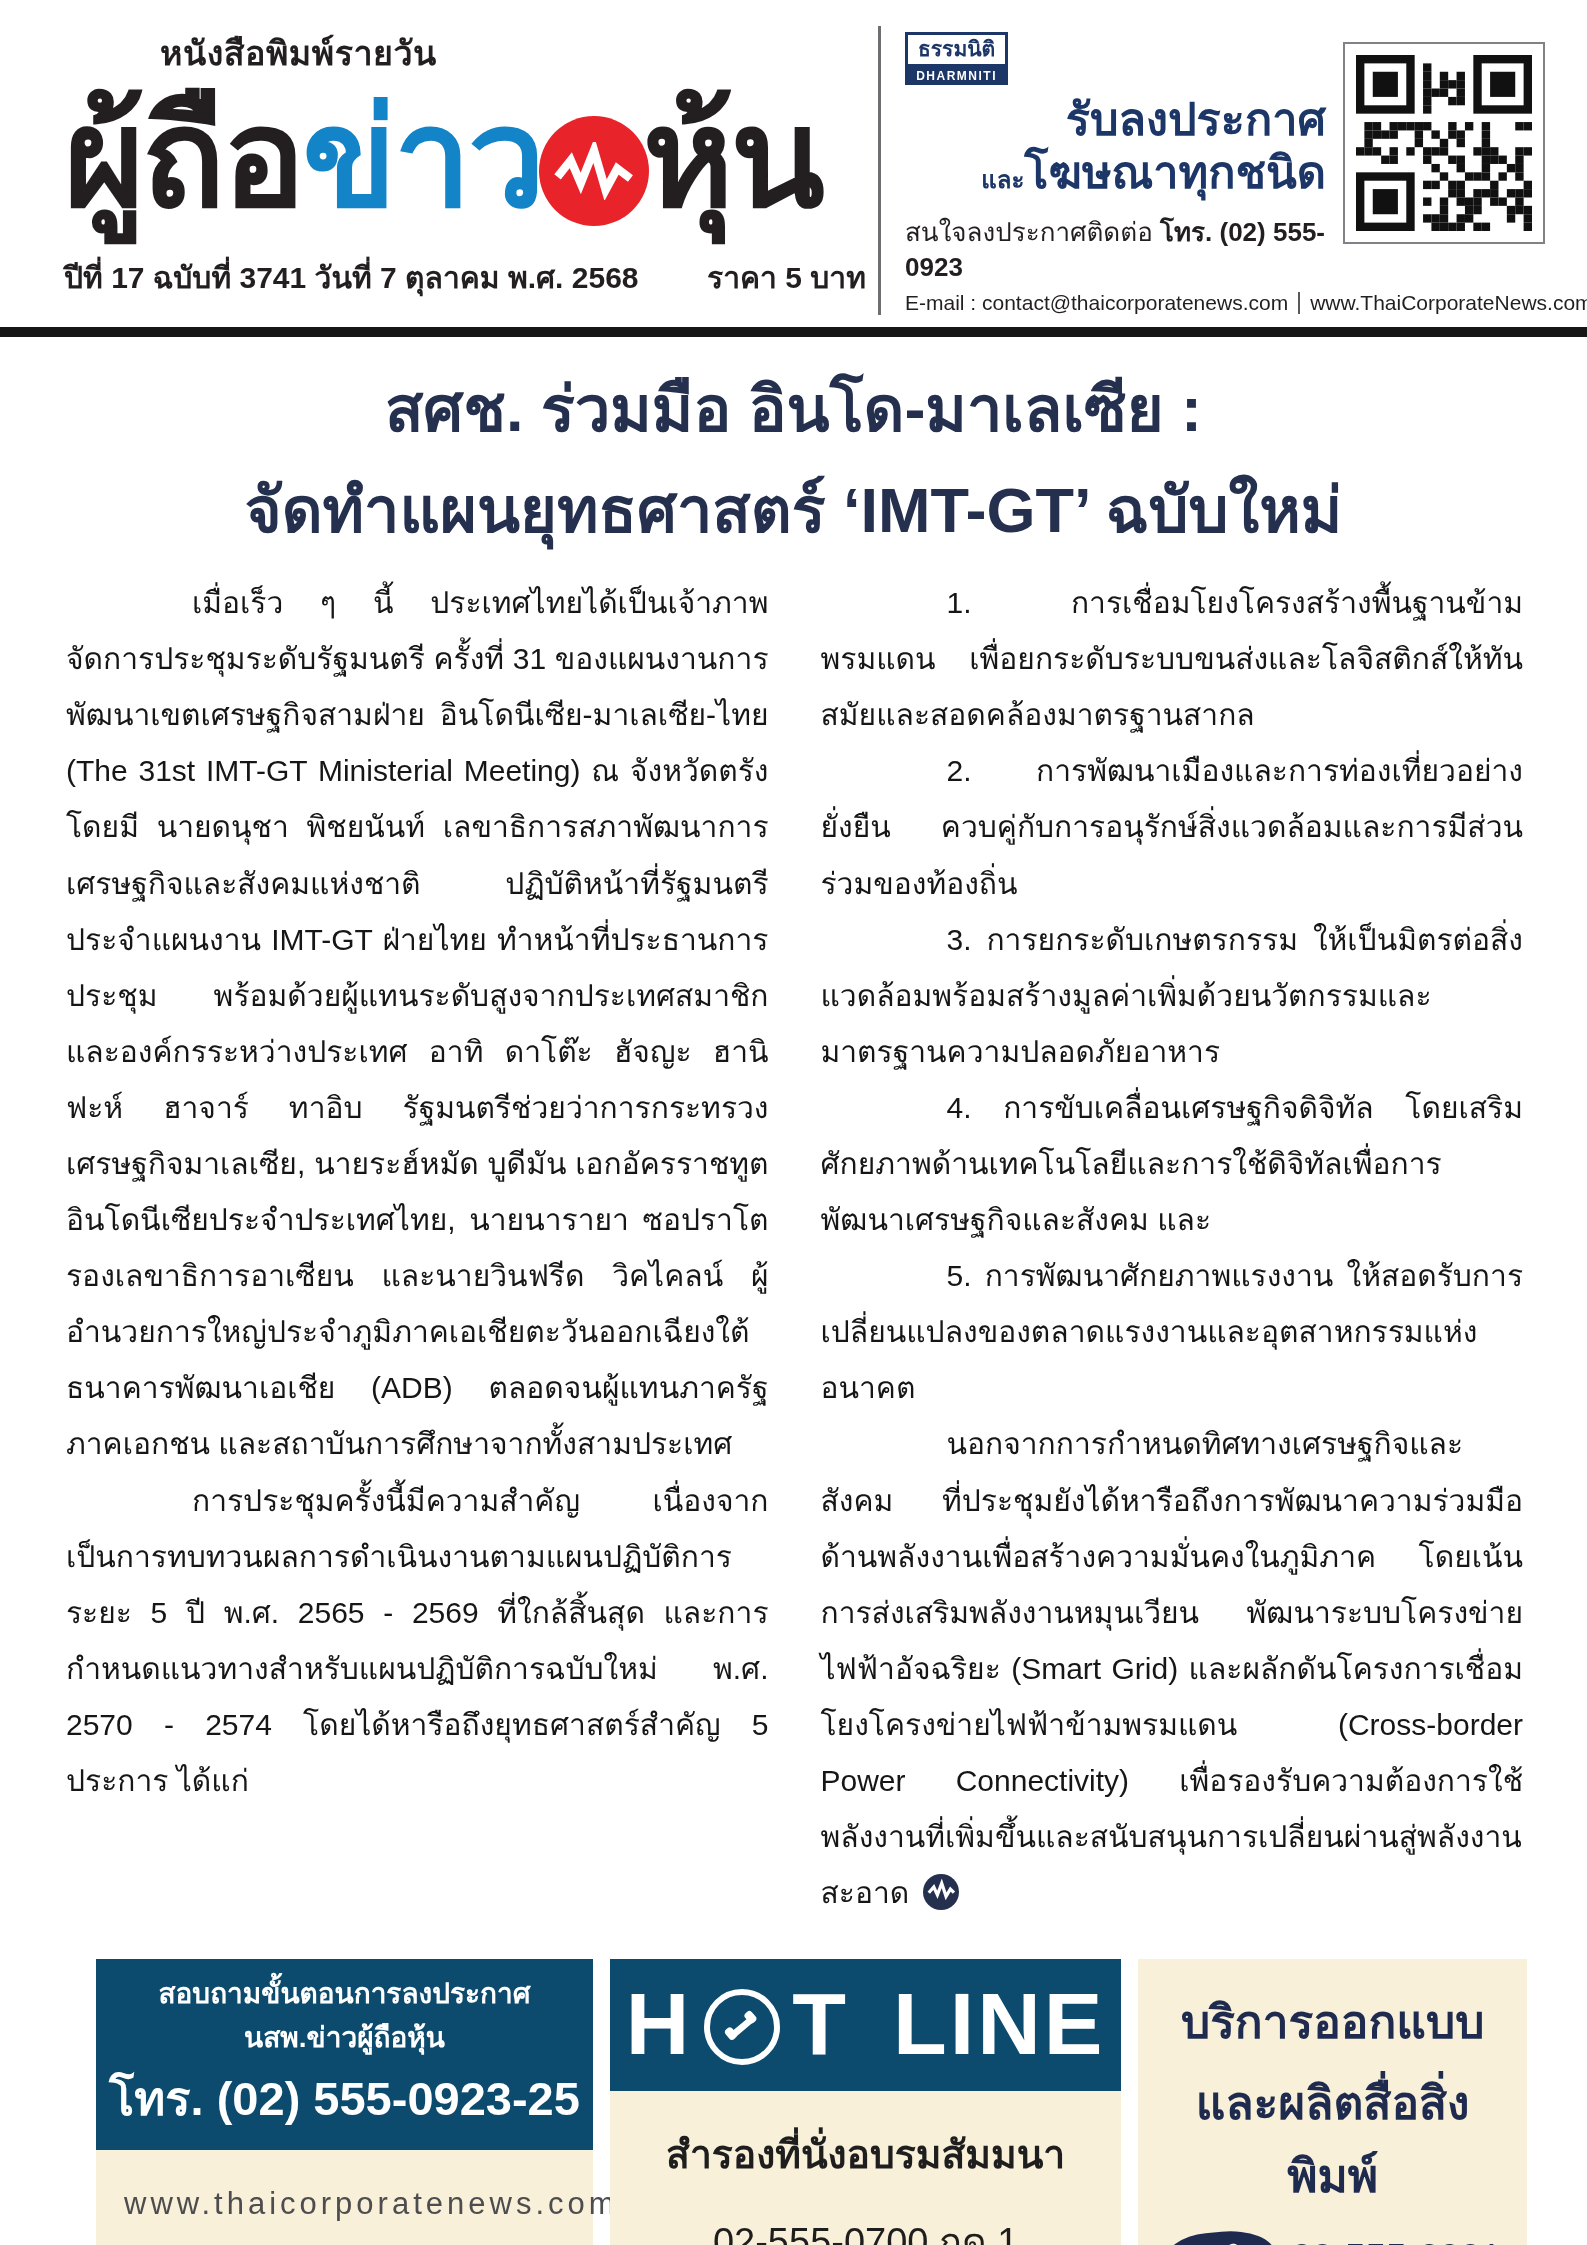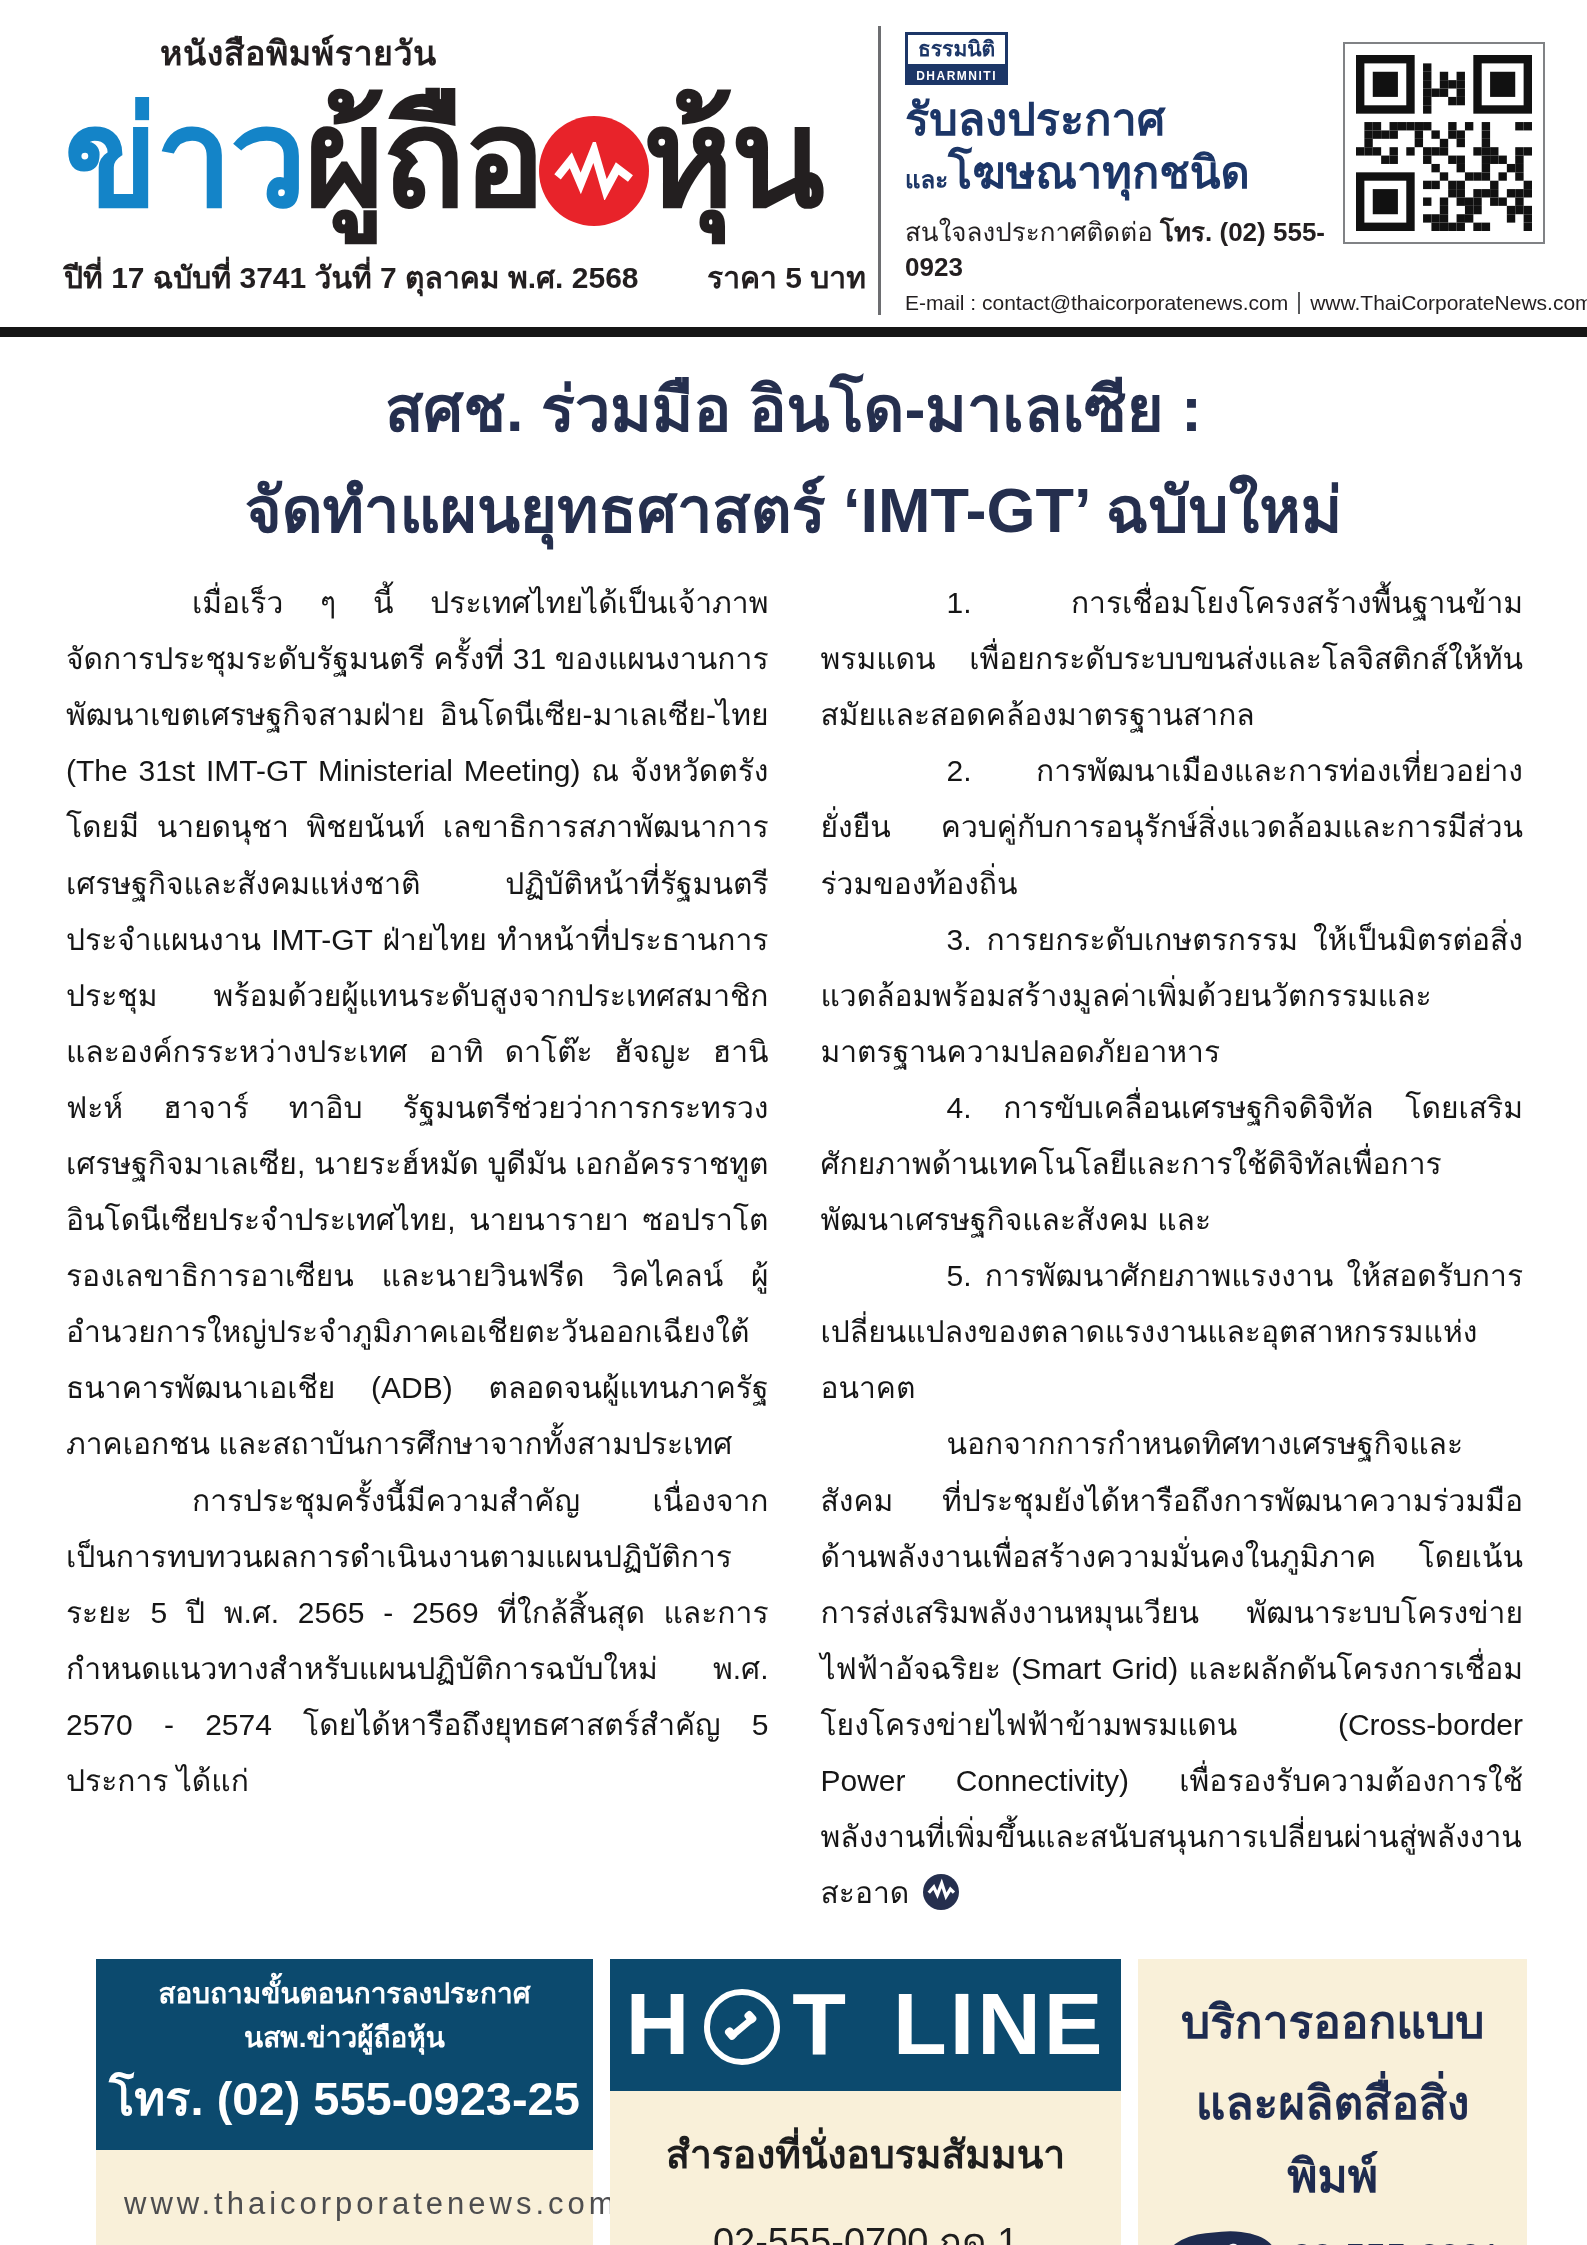--- a/index.html
+++ b/index.html
@@ -16,21 +16,21 @@
   .t-blue { color:#1484c8; }
   .t-black { color:#231f20; }
   .pulse { width:110px; height:110px; background:#e8232a; border-radius:50%; display:flex; align-items:center; justify-content:center; margin:44px -6px 0 -4px; flex:0 0 auto; }
   .pulse svg { width:84px; height:58px; }
   .dateline { display:flex; justify-content:space-between; font-weight:bold; font-size:30px; margin-top:4px; padding-right:4px; color:#231f20;gap:47px; }
 
   .services { border-left:3px solid #6d6e71; margin-left:8px; padding:6px 0 0 24px; width:448px; flex:0 0 auto; }
   .badge { display:inline-block; margin-bottom:8px; }
   .badge-th { border:3px solid #1c3667; color:#1c3667; font-weight:bold; font-size:21px; text-align:center; padding:0 10px 2px; line-height:1.3; }
   .badge-en { background:#1c3667; color:#fff; font-size:12px; font-weight:bold; text-align:center; letter-spacing:1.5px; padding:2px 3px; }
-  .sv1, .sv2 { font-size:45px; font-weight:bold; color:#1c3667; line-height:1.18; }
+  .sv1, .sv2 { font-size:45px; font-weight:bold; color:#1c3667; line-height:1.18;text-align:right; }
   .sv2 .pre { font-size:24px; }
   .sv-contact { font-size:26px; margin-top:12px; color:#231f20; }
   .sv-contact b { font-weight:bold; }
   .sv-email { font-size:21px; margin-top:8px; color:#231f20; display:flex; align-items:center; gap:10px; white-space:nowrap; }
   .sv-email .sep { width:0; height:22px; border-left:2px solid #58595b; }
 
   .qr-wrap { margin-left:auto; border:2px solid #808285; padding:11px; background:#fff; margin-top:16px; flex:0 0 auto; }
   .qr-wrap svg { display:block; width:176px; height:176px; }
 
   .black-rule { height:10px; background:#161616; margin-top:12px; }
@@ -82,22 +82,22 @@
 </style>
 </head>
 <body>
 
 <div class="page">
 
   <header class="hdr">
     <div class="mast">
       <div class="tagline">หนังสือพิมพ์รายวัน</div>
       <div class="title-row">
+        <span class="t t-black">ผู้ถือ</span>
         <span class="t t-blue">ข่าว</span>
-        <span class="t t-black">ผู้ถือ</span>
         <span class="pulse">
           <svg viewBox="0 0 100 70">
               <polyline points="6,42 22,22 34,50 50,10 64,58 78,32 94,44" fill="none" stroke="#ffffff" stroke-width="10"></polyline>
             </svg>
         </span>
         <span class="t t-black">หุ้น</span>
       </div>
       <div class="dateline">
         <span>ปีที่ 17 ฉบับที่ 3741 วันที่ 7 ตุลาคม พ.ศ. 2568</span>
         <span>ราคา 5 บาท</span>

